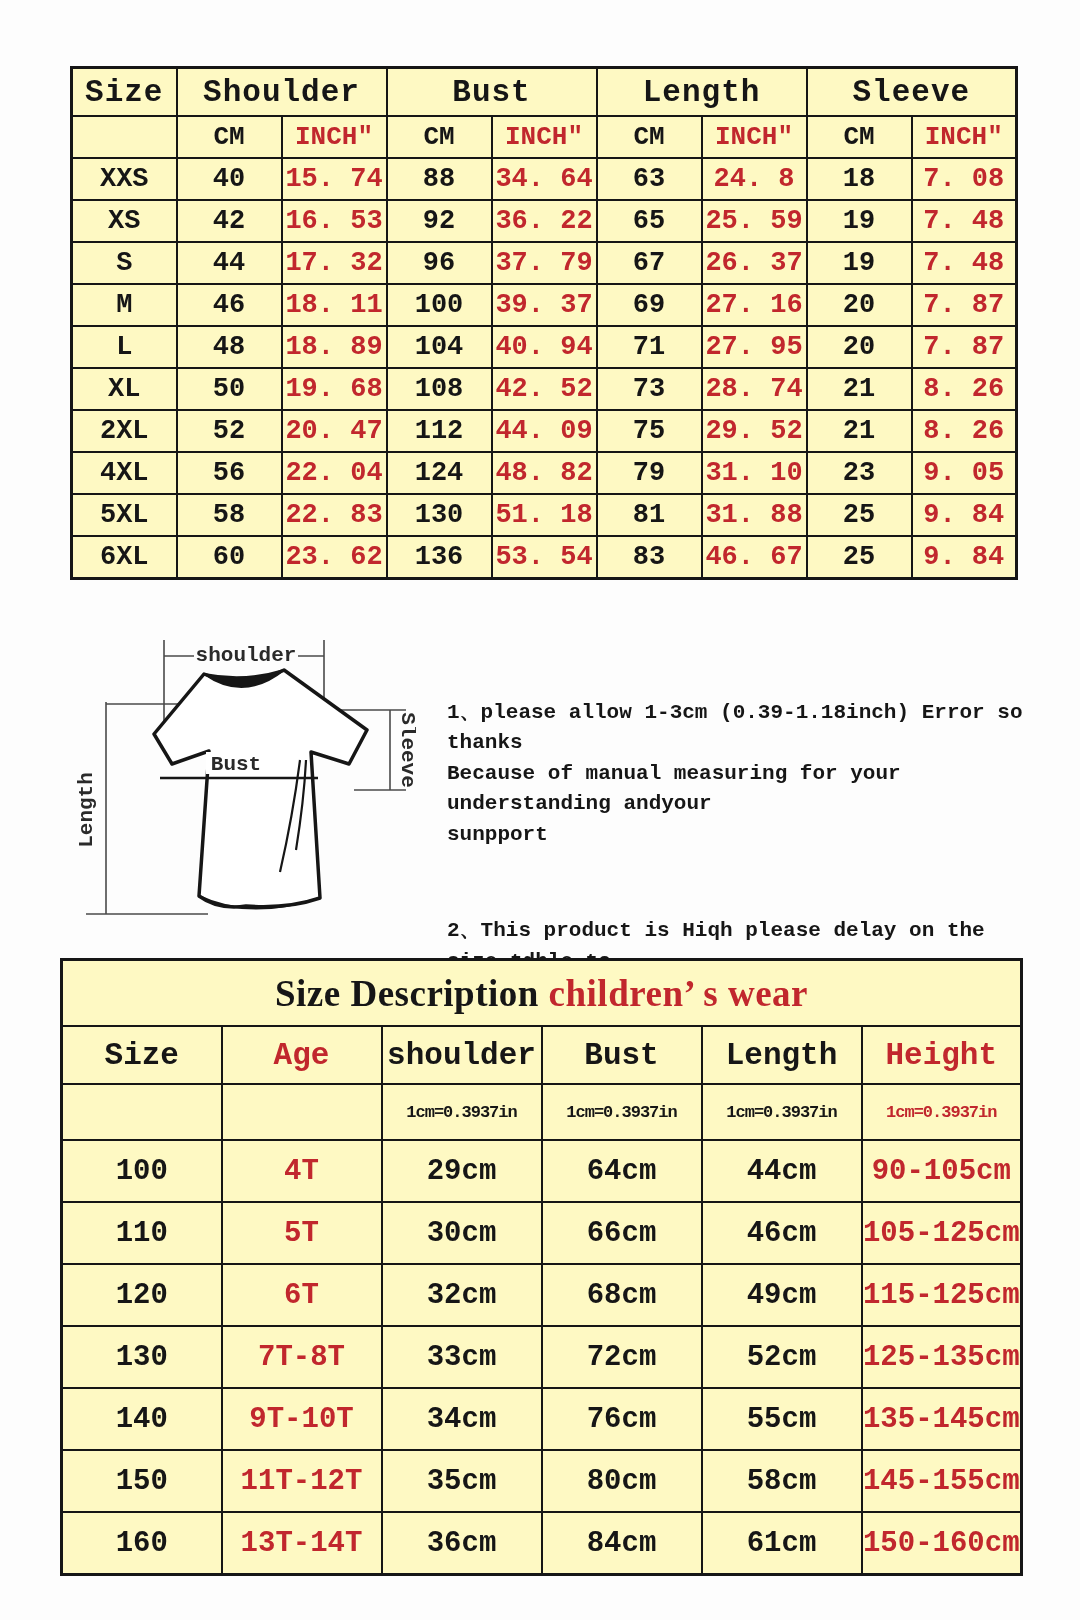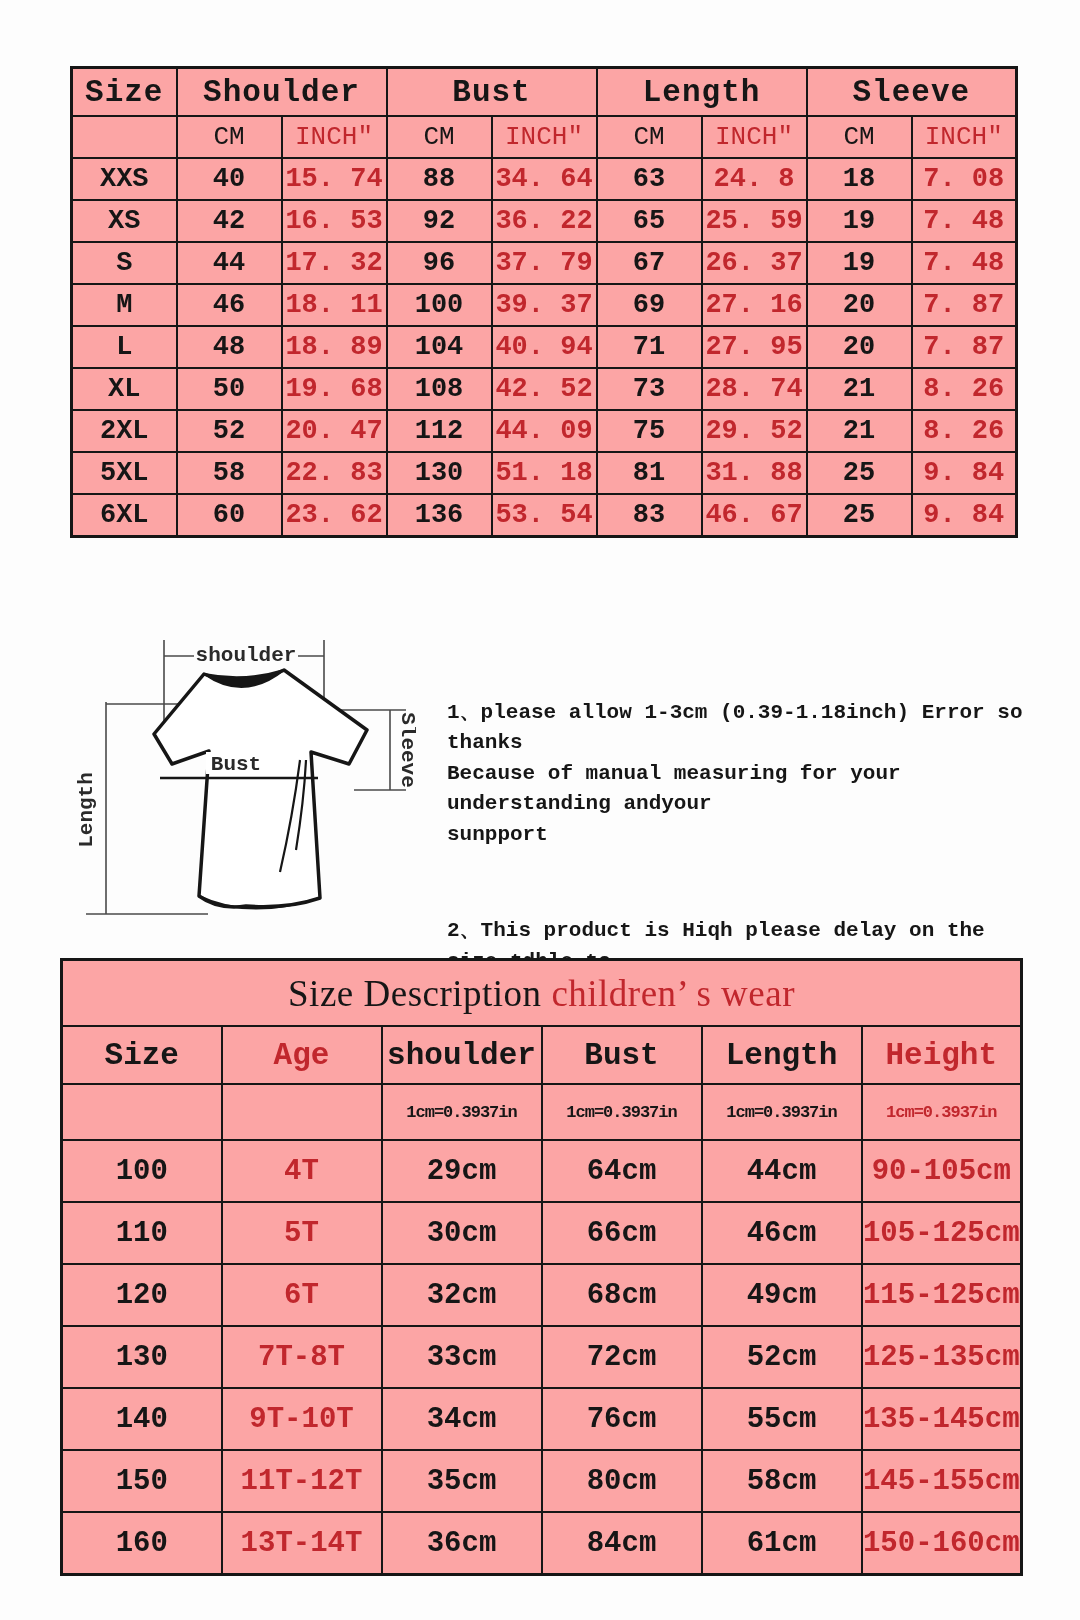--- a/index.html
+++ b/index.html
@@ -1,42 +1,42 @@
 <!DOCTYPE html>
 <html><head>
 <meta charset="utf-8">
 <style>
   html,body{margin:0;padding:0;}
   .page{
     position:relative;width:1080px;height:1620px;background:#fdfdfd;overflow:hidden;
     font-family:"Liberation Mono","DejaVu Sans Mono",monospace;color:#161616;
   }
-  table{border-collapse:collapse;table-layout:fixed;background:#fca5a5;}
+  table{border-collapse:collapse;table-layout:fixed;background:#fef9c3;}
   td,th{border:2px solid #161616;text-align:center;padding:0;overflow:hidden;white-space:nowrap;}
   .red{color:#c1272d;}
 
   
   .adult-table{position:absolute;left:70px;top:66px;width:946px;border:3px solid #161616;}
   .adult-table col{width:105px;}
   .adult-table .group-row th{height:46px;font-size:31px;font-weight:bold;letter-spacing:1px;}
-  .adult-table .unit-row th{height:40px;font-size:26px;font-weight:normal;margin-left:36px;}
+  .adult-table .unit-row th{height:40px;font-size:26px;font-weight:bold;margin-left:36px;}
   .adult-table td{height:40px;font-size:27px;font-weight:bold;}
 
   
   .diagram{position:absolute;left:68px;top:610px;width:348px;height:330px;}
 
   
   .notes{position:absolute;left:415px;top:698px;width:612px;font-size:21px;line-height:1.45;font-weight:bold;}
   .note{white-space:pre-line;margin-left:32px;}
   .note + .note{margin-top:66px;}
 
   
   .kids-table{position:absolute;left:60px;top:958px;width:960px;border:3px solid #161616;}
   .kids-table col{width:160px;}
-  .kids-table .title-row th{height:64px;font-size:37px;font-family:"Liberation Serif","DejaVu Serif",serif;font-weight:normal;letter-spacing:0.5px;}
+  .kids-table .title-row th{height:64px;font-size:37px;font-family:"Liberation Serif","DejaVu Serif",serif;font-weight:bold;letter-spacing:0.5px;}
   .kids-table .head-row th{height:56px;font-size:31px;font-weight:bold;}
   .kids-table .unit-row2 td{height:54px;font-size:17px;font-weight:bold;letter-spacing:-1px;}
   .kids-table td{height:60px;font-size:29px;font-weight:bold;}
 </style>
 </head>
 <body>
 
 <div class="page">
 
   <table class="adult-table">
@@ -143,20 +143,31 @@
           <td>52</td>
           <td class="red">20. 47</td>
           <td>112</td>
           <td class="red">44. 09</td>
           <td>75</td>
           <td class="red">29. 52</td>
           <td>21</td>
           <td class="red">8. 26</td>
         </tr>
         <tr>
+          <td>4XL</td>
+          <td>56</td>
+          <td class="red">22. 04</td>
+          <td>124</td>
+          <td class="red">48. 82</td>
+          <td>79</td>
+          <td class="red">31. 10</td>
+          <td>23</td>
+          <td class="red">9. 05</td>
+        </tr>
+        <tr>
           <td>5XL</td>
           <td>58</td>
           <td class="red">22. 83</td>
           <td>130</td>
           <td class="red">51. 18</td>
           <td>81</td>
           <td class="red">31. 88</td>
           <td>25</td>
           <td class="red">9. 84</td>
         </tr>

